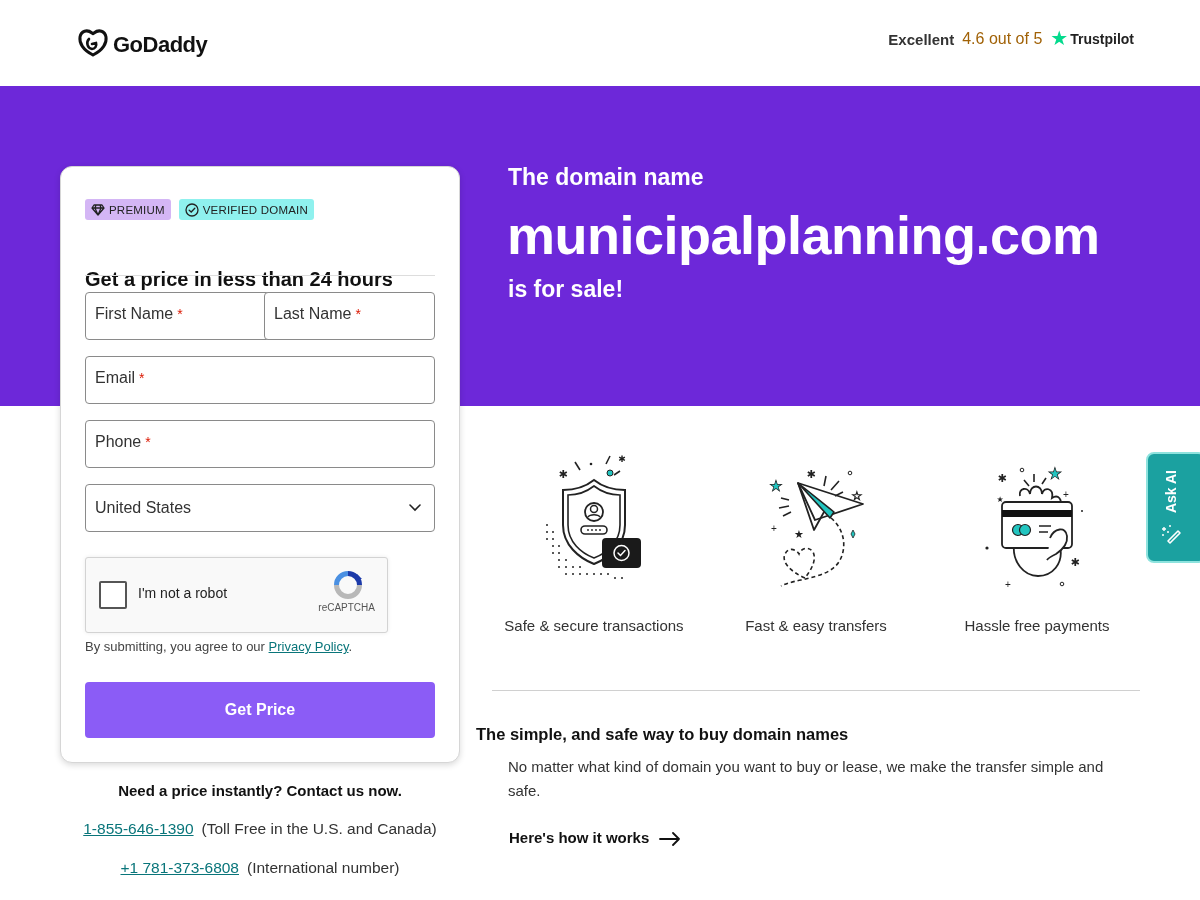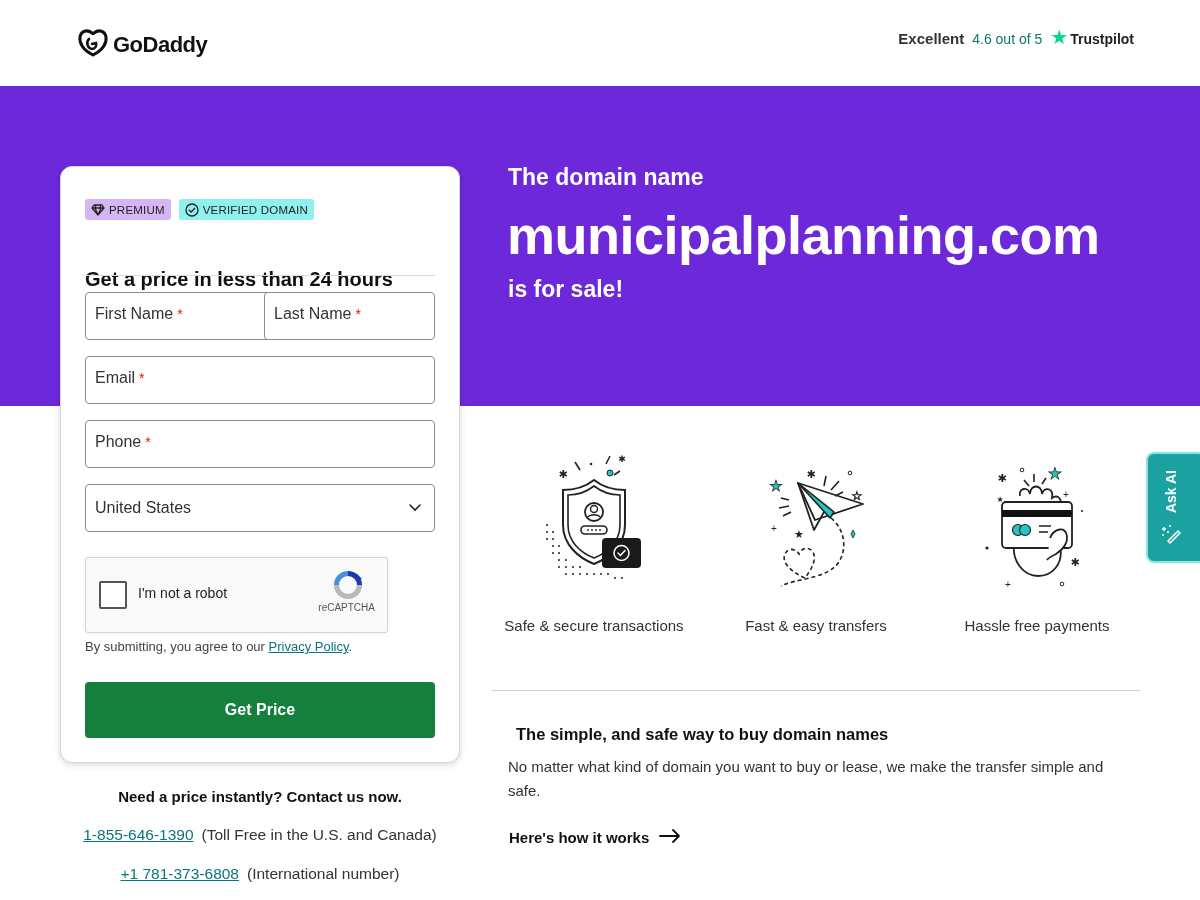--- a/index.html
+++ b/index.html
@@ -5,21 +5,21 @@
     * { box-sizing: border-box; margin: 0; padding: 0; }
     html, body { width: 1200px; height: 900px; overflow: hidden; background: #fff; }
     body { font-family: "Liberation Sans", "DejaVu Sans", sans-serif; color: #111; position: relative; }
 
     
     .header { position: absolute; top: 0; left: 0; width: 1200px; height: 86px; background: #fff; }
     .logo { position: absolute; left: 77px; top: 28px; display: flex; align-items: flex-end; gap: 4px; }
     .logo-text { font-size: 22px; font-weight: 700; color: #111; letter-spacing: -0.5px; }
     .trust { position: absolute; right: 66px; top: 30px; display: flex; align-items: center; gap: 8px; }
     .trust-excellent { font-size: 15px; font-weight: 700; color: #333; }
-    .trust-score { font-size: 14px; color: #0f766e; }
+    .trust-score { font-size: 16px; color: #a16207; }
     .trust-brand { display: flex; align-items: center; gap: 2px; font-size: 14px; font-weight: 700; color: #222; }
     .trust-star { color: #04da8d; font-size: 20px; line-height: 1; margin-top: -3px; }
 
     
     .hero { position: absolute; top: 86px; left: 0; width: 1200px; height: 320px; background: #6d28d9; }
     .hero-pre { position: absolute; left: 508px; top: 78px; color: #fff; font-size: 23px; font-weight: 700; }
     .hero-domain { position: absolute; left: 507px; top: 118px; color: #fff; font-size: 54px; font-weight: 700; letter-spacing: -0.5px; }
     .hero-post { position: absolute; left: 508px; top: 190px; color: #fff; font-size: 23px; font-weight: 700; }
 
     
@@ -34,37 +34,37 @@
     .field-label { position: absolute; left: 9px; top: 12px; font-size: 16px; color: #333; }
     .req { color: #db1802; margin-left: 4px; font-size: 14px; }
     .select-chevron { position: absolute; right: 12px; top: 15px; }
     .recaptcha { position: absolute; left: 24px; top: 390px; width: 303px; height: 76px; background: #f9f9f9; border: 1px solid #d3d3d3; border-radius: 3px; box-shadow: 0 0 4px rgba(0,0,0,0.08); }
     .rc-check { position: absolute; left: 13px; top: 23px; width: 28px; height: 28px; border: 2px solid #555; border-radius: 2px; background: #fff; }
     .rc-label { position: absolute; left: 52px; top: 27px; font-size: 14px; color: #222; font-family: "Liberation Sans", sans-serif; }
     .rc-logo { position: absolute; right: 22px; top: 10px; width: 34px; height: 34px; }
     .rc-text { position: absolute; right: 12px; top: 44px; font-size: 10px; color: #555; }
     .disclaimer { position: absolute; left: 24px; top: 472px; font-size: 13px; color: #444; }
     .disclaimer a { color: #09757a; text-decoration: underline; }
-    .get-price { position: absolute; left: 24px; top: 515px; width: 350px; height: 56px; background: #15803d; color: #fff; border: none; border-radius: 4px; font-size: 16px; font-weight: 700; display: flex; align-items: center; justify-content: center; font-family: "Liberation Sans", sans-serif; }
+    .get-price { position: absolute; left: 24px; top: 515px; width: 350px; height: 56px; background: #8b5cf6; color: #fff; border: none; border-radius: 4px; font-size: 16px; font-weight: 700; display: flex; align-items: center; justify-content: center; font-family: "Liberation Sans", sans-serif; }
 
     
     .contact { position: absolute; left: 60px; top: 780px; width: 400px; text-align: center; }
-    .contact-title { font-size: 15px; font-weight: 700; color: #111; margin-top: 8px; }
+    .contact-title { font-size: 15px; font-weight: 700; color: #111; margin-top: 2px; }
     .contact-line { font-size: 15.5px; color: #333; margin-top: 21px; }
     .contact-line a { color: #09757a; text-decoration: underline; margin-right: 8px; }
 
     
     .feature { position: absolute; top: 450px; width: 200px; text-align: center; }
     .feature-icon { width: 130px; height: 140px; margin: 0 auto; display: block; }
     .feature-label { position: absolute; top: 158px; left: 0; width: 200px; text-align: center; font-size: 15px; color: #333; margin-top: 9px; }
 
     .section-divider { position: absolute; left: 492px; top: 690px; width: 648px; height: 1px; background: #d0d0d0; }
-    .info-title { position: absolute; left: 516px; top: 725px; font-size: 16.5px; font-weight: 700; color: #111; }
+    .info-title { position: absolute; left: 476px; top: 725px; font-size: 16.5px; font-weight: 700; color: #111; }
     .info-body { position: absolute; left: 508px; top: 755px; width: 620px; font-size: 15px; line-height: 24px; color: #333; }
-    .info-link { position: absolute; left: 509px; top: 829px; display: flex; align-items: flex-start; gap: 10px; font-size: 15px; font-weight: 700; color: #111; text-decoration: none; }
+    .info-link { position: absolute; left: 509px; top: 829px; display: flex; align-items: flex-end; gap: 10px; font-size: 15px; font-weight: 700; color: #111; text-decoration: none; }
 
     
     .ask-ai { position: absolute; left: 1146px; top: 452px; width: 60px; height: 111px; background: #1ba1a0; border: 2px solid #8ee3de; border-radius: 8px; display: flex; flex-direction: column; align-items: center; justify-content: center; gap: 10px; }
     .ask-ai-label { color: #fff; font-size: 14px; font-weight: 700; writing-mode: vertical-rl; transform: rotate(180deg); margin-right: 10px; }
     .ask-ai-icon { margin-right: 10px; }
   </style>
 </head>
 <body>
 
 <div class="header">

